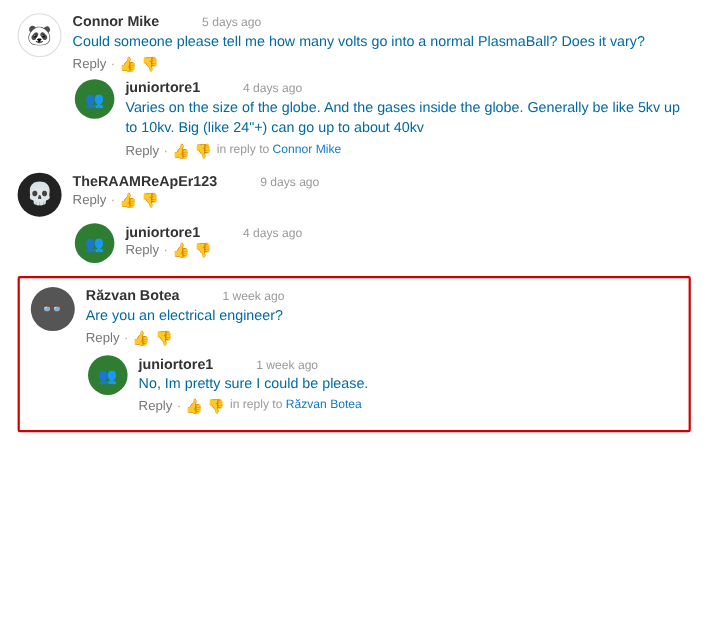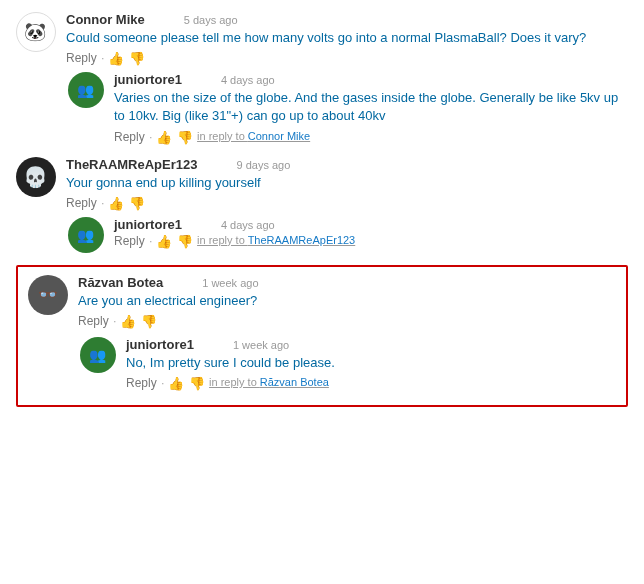--- a/index.html
+++ b/index.html
@@ -97,21 +97,20 @@
 
     .thumb-icon {
       color: #aaa;
       font-size: 13px;
       cursor: pointer;
     }
 
     .in-reply-to {
       font-size: 11px;
       color: #999;
-      text-decoration: underline;
     }
 
     .in-reply-to a {
       color: #167ac6;
       text-decoration: none;
     }
 
     .replies-indent {
       margin-left: 52px;
     }
@@ -171,21 +170,21 @@
   <div class="replies-indent">
     <div class="comment-row">
       <div class="avatar-sm green-avatar">
         <span>👥</span>
       </div>
       <div class="comment-body">
         <div class="comment-header">
           <span class="username">juniortore1</span>
           <span class="timestamp">4 days ago</span>
         </div>
-        <div class="comment-text">Varies on the size of the globe. And the gases inside the globe. Generally be like 5kv up to 10kv. Big (like 31"+) can go up to about 40kv</div>
+        <div class="comment-text">Varies on the size of the globe. And the gases inside the globe. Generally be like 5kv up to 10kv. Big (like 24"+) can go up to about 40kv</div>
         <div class="comment-actions">
           <a class="reply-link">Reply</a>
           <span class="dot">·</span>
           <span class="thumb-icon">👍</span>
           <span class="thumb-icon">👎</span>
           <span class="in-reply-to">
             in reply to <a>Connor Mike</a>
           </span>
         </div>
       </div>
@@ -196,21 +195,20 @@
 <div class="comment-thread">
   <div class="comment-row">
     <div class="avatar skull-avatar">
       <span style="font-size:20px;">💀</span>
     </div>
     <div class="comment-body">
       <div class="comment-header">
         <span class="username">TheRAAMReApEr123</span>
         <span class="timestamp">9 days ago</span>
       </div>
-      <div class="comment-text">Your gonna end up killing yourself</div>
       <div class="comment-actions">
         <a class="reply-link">Reply</a>
         <span class="dot">·</span>
         <span class="thumb-icon">👍</span>
         <span class="thumb-icon">👎</span>
       </div>
     </div>
   </div>
 
   <div class="replies-indent">
@@ -221,23 +219,20 @@
       <div class="comment-body">
         <div class="comment-header">
           <span class="username">juniortore1</span>
           <span class="timestamp">4 days ago</span>
         </div>
         <div class="comment-actions">
           <a class="reply-link">Reply</a>
           <span class="dot">·</span>
           <span class="thumb-icon">👍</span>
           <span class="thumb-icon">👎</span>
-          <span class="in-reply-to">
-            in reply to <a>TheRAAMReApEr123</a>
-          </span>
         </div>
       </div>
     </div>
   </div>
 </div>
 
 <div class="highlighted-box">
   <div class="comment-row">
     <div class="avatar glasses-avatar" style="background:#555; font-size:16px;">
       <span>👓</span>

